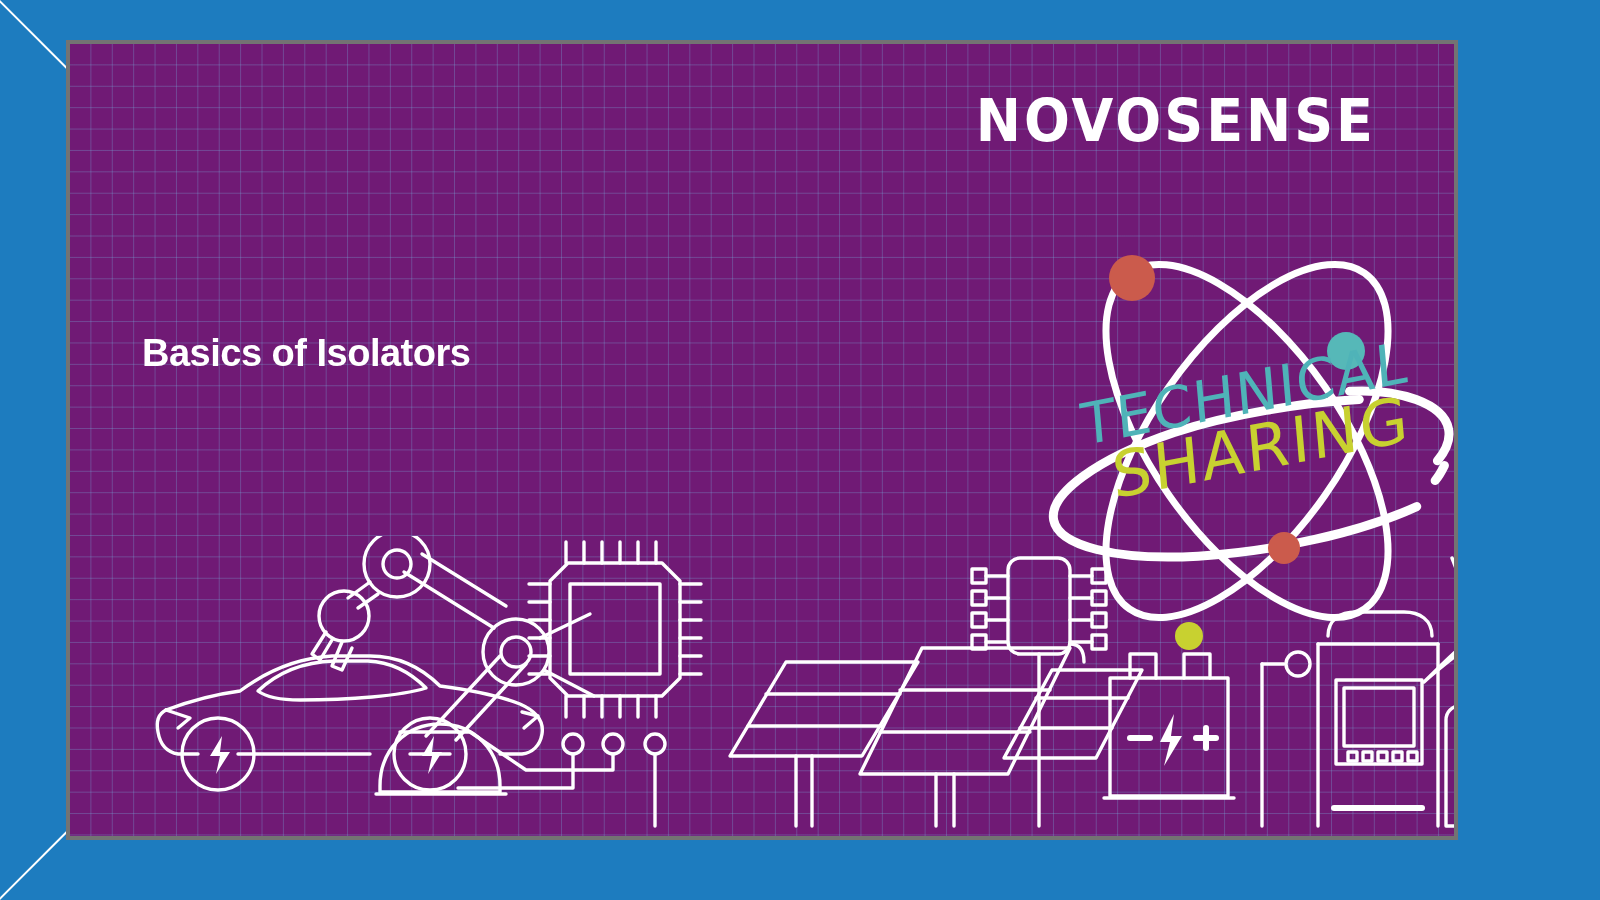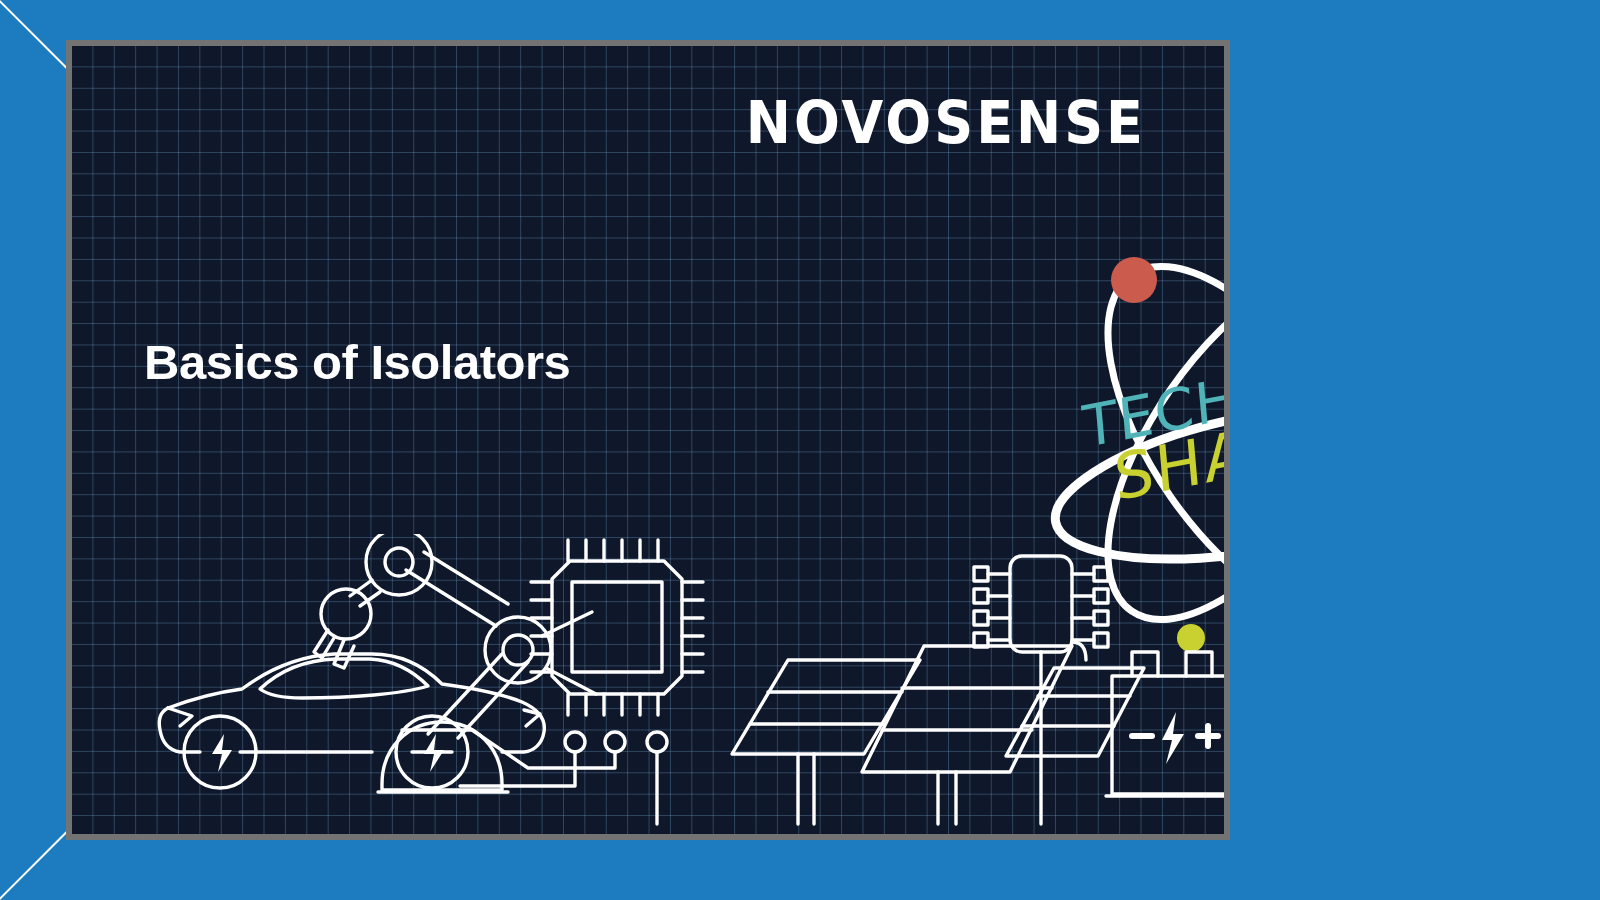--- a/index.html
+++ b/index.html
@@ -28,24 +28,24 @@
     transform-origin: 0 0;
   }
   .corner-tl { left: 0;    top: 0;     transform: rotate(45deg); }
   .corner-bl { left: 0;    bottom: 0;  transform: rotate(-45deg); transform-origin: 0 100%; }
 
   
   .panel {
     position: absolute;
     left: 66px;
     top: 40px;
-    width: 1164px;
+    width: 1392px;
     height: 800px;
-    background: #0f172a;
-    border: 6px solid #737373;
+    background: #701a75;
+    border: 4px solid #737373;
     box-sizing: border-box;
     overflow: hidden;
   }
   .grid {
     position: absolute;
     inset: 0;
     background-image:
       linear-gradient(to right, rgba(120,180,225,0.30) 1px, transparent 1px),
       linear-gradient(to bottom, rgba(120,180,225,0.30) 1px, transparent 1px);
     background-size: 21.4px 21.4px;
@@ -67,21 +67,21 @@
     transform-origin: right top;
     white-space: nowrap;
   }
 
   
   .title {
     position: absolute;
     left: 72px;
     top: 288px;
     color: #ffffff;
-    font-size: 49px;
+    font-size: 38px;
     font-weight: bold;
     letter-spacing: -0.5px;
     white-space: nowrap;
     font-family: "Liberation Sans", sans-serif;
     text-align: right;
   }
 
   
   .atom {
     position: absolute;

